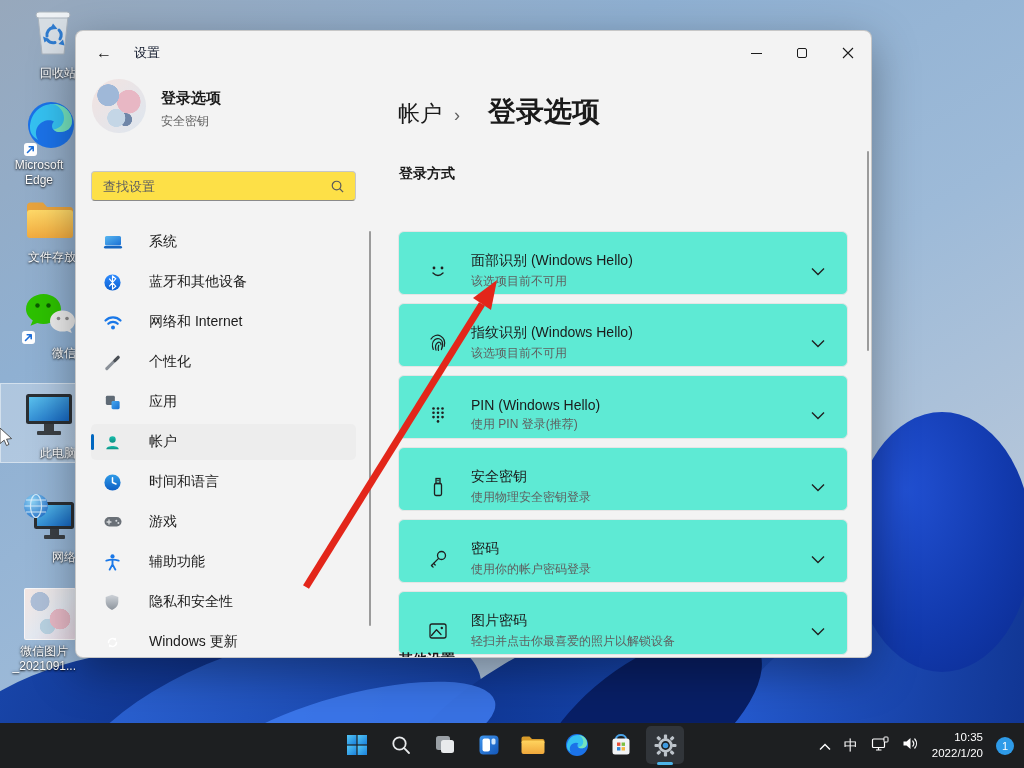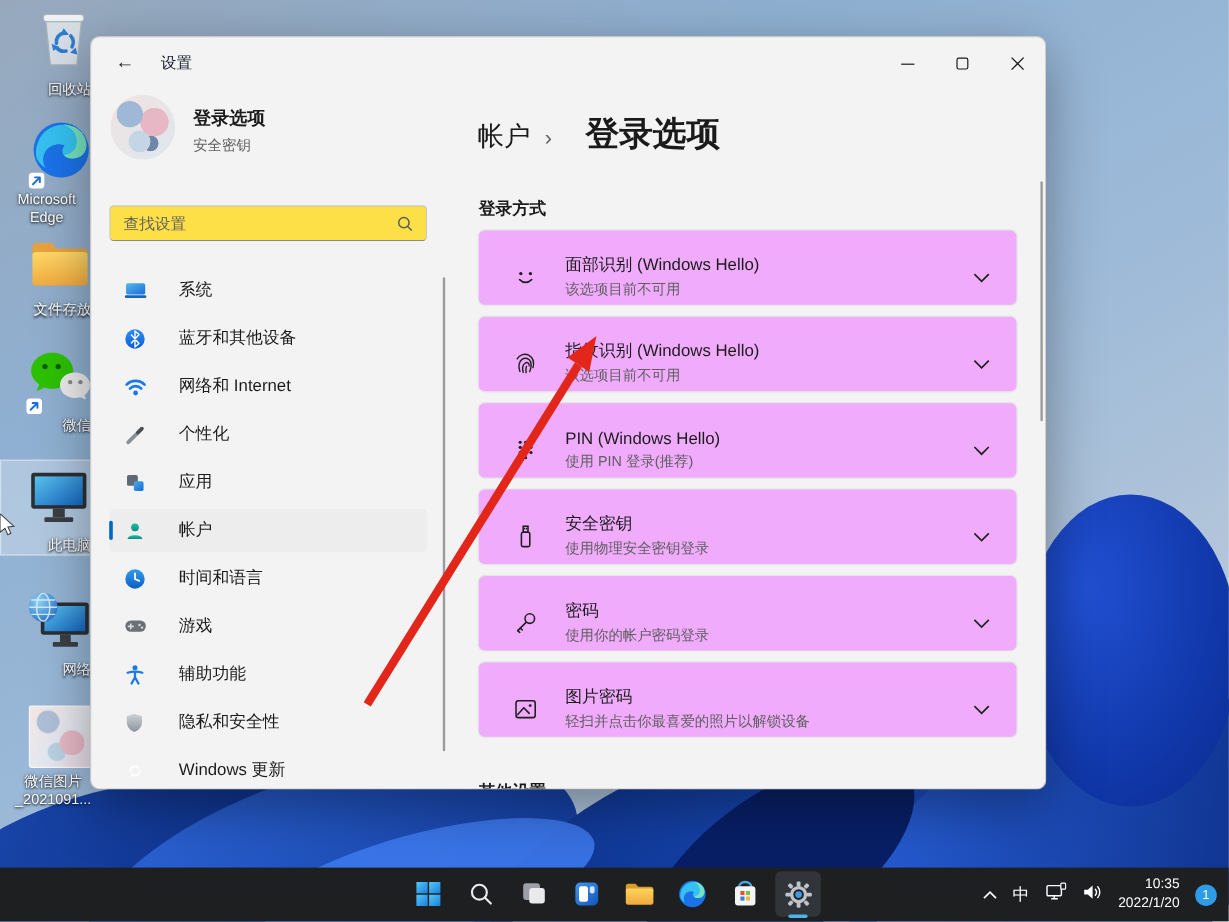--- a/index.html
+++ b/index.html
@@ -90,23 +90,23 @@
     border-radius:1px; }
 
   
   .main { position:absolute; left:322px; top:0; width:450px; height:628px; }
   .crumbs { position:absolute; left:0; top:62px; display:flex; align-items:baseline; }
   .crumb-parent { font-size:22px; color:#1a1a1a; }
   .crumb-sep { font-size:18px; color:#5f5f5f; margin:0 12px; }
   .crumb-current { font-size:28px; font-weight:700; color:#1a1a1a;margin-left:16px; }
   .sec-label { position:absolute; left:1px; font-size:14px; font-weight:700; color:#1a1a1a; }
   .sec1 { top:134px; } .sec2 { top:620px; }
-  .card { position:absolute; left:0; width:450px; height:64px; background:#f0abfc;
+  .card { position:absolute; left:0; width:450px; height:64px; background:#5eead4;
     border:1px solid #e5e5e5; border-radius:6px; display:flex; align-items:center;
-    padding:16px 22px 0 24px; }
+    padding:16px 22px 0 24px;margin-top:40px; }
   .card .cico { width:30px; display:flex; justify-content:center; }
   .card .ctxt { margin-left:18px; flex:1; }
   .card .ctitle { font-size:14px; color:#1b1b1b; }
   .card .csub { font-size:12px; color:#5f5f5f; margin-top:3px; }
   .card .chev { display:flex; }
   .main-scroll { position:absolute; left:791px; top:120px; width:2px; height:200px; background:#9b9b9b;
     border-radius:1px; }
 
   
   .anno { position:absolute; inset:0; z-index:30; pointer-events:none; }

